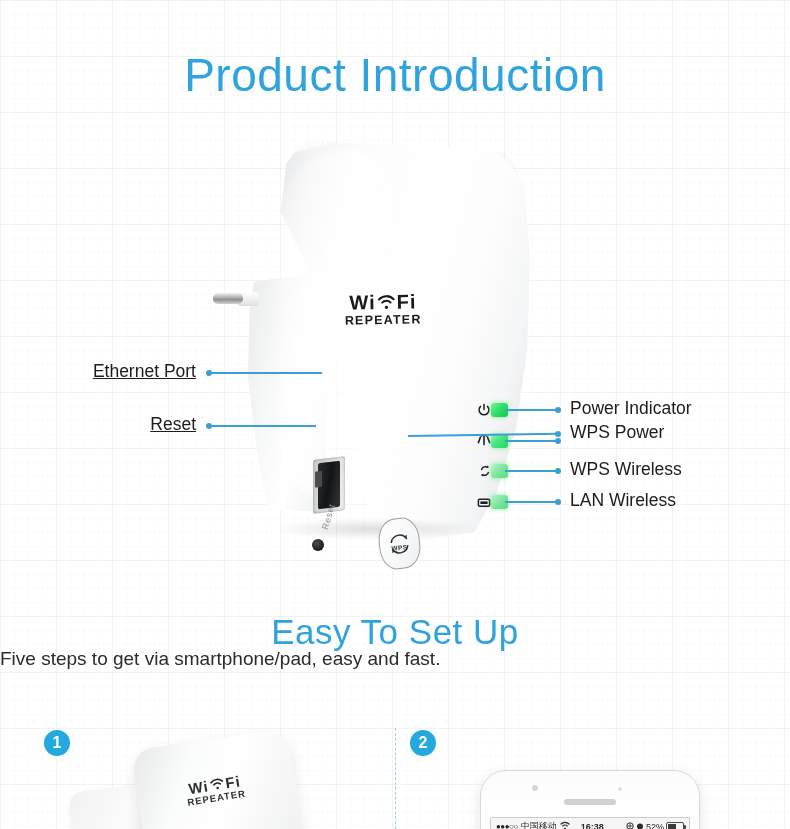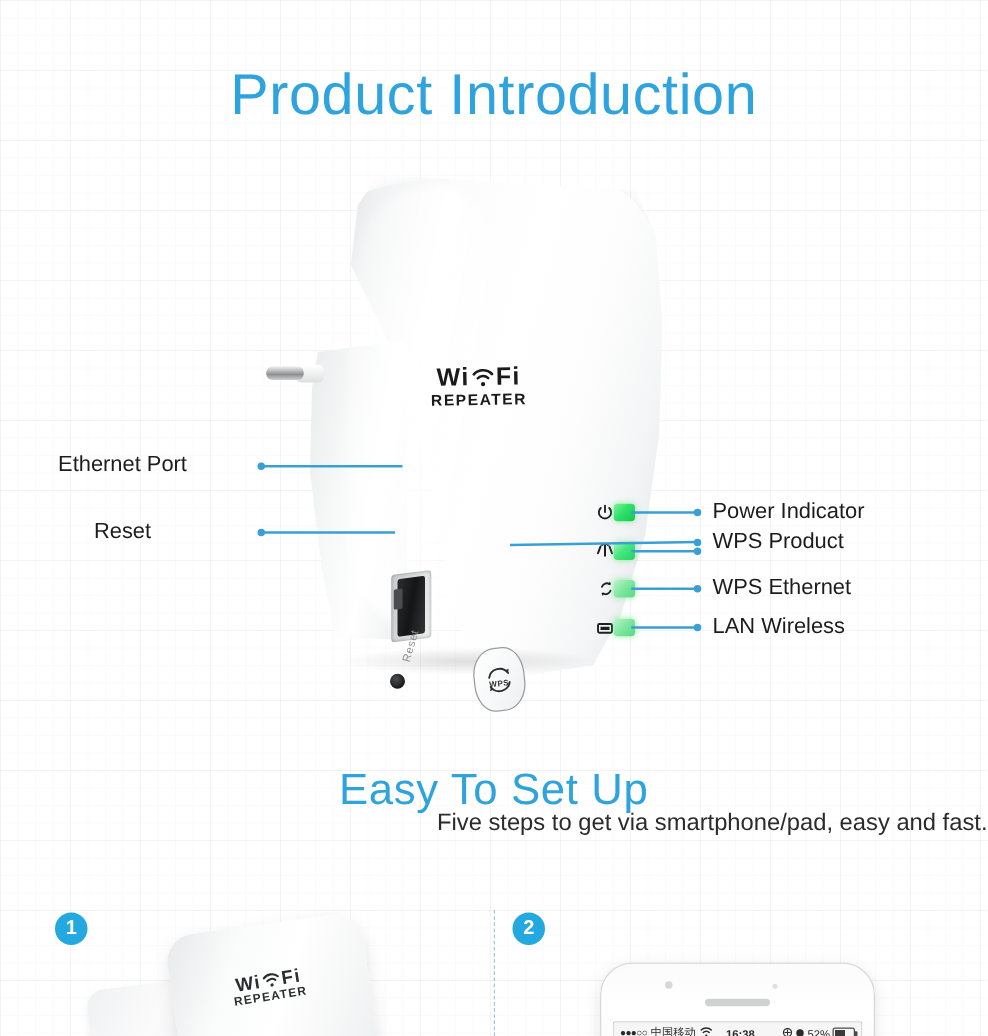--- a/index.html
+++ b/index.html
@@ -37,21 +37,21 @@
     font-weight: 400;
     letter-spacing: 0.5px;
   }
   #main-title { top: 48px; font-size: 46px; }
   #section-title { top: 612px; font-size: 35px; }
   #section-subtitle {
     position: absolute;
     top: 648px;
     left: 0;
     width: 790px;
-    text-align: right;
+    text-align: left;
     font-size: 19px;
     color: #2b2b2b;
   }
 
   
   .stage {
     position: absolute;
     left: 0;
     top: 120px;
     width: 790px;
@@ -278,21 +278,21 @@
     border-radius: 50%;
     background: #3a9fd5;
   }
   .callout-label {
     position: absolute;
     font-size: 17.5px;
     color: #1c1c1c;
     white-space: nowrap;
   }
   .callout-label.right { text-align: right; }
-  .callout-label.left { text-align: center; }
+  .callout-label.left { text-align: right; text-decoration: underline; }
 
   
   .steps {
     position: absolute;
     left: 0;
     top: 712px;
     width: 790px;
     height: 117px;
   }
   .step-badge {
@@ -530,29 +530,29 @@
 
     <div class="callout-line" style="left:505px; top:289px; width:53px;"></div>
     <div class="callout-dot" style="left:555px; top:286.5px;"></div>
     <div class="callout-label right" style="left:570px; top:278px;">Power Indicator</div>
 
     <div class="callout-line" style="left:505px; top:320px; width:53px;"></div>
     <div class="callout-dot" style="left:555px; top:317.5px;"></div>
 
     <div class="callout-line" style="left:505px; top:350px; width:53px;"></div>
     <div class="callout-dot" style="left:555px; top:347.5px;"></div>
-    <div class="callout-label right" style="left:570px; top:339px;">WPS Ethernet</div>
+    <div class="callout-label right" style="left:570px; top:339px;">WPS Wireless</div>
 
     <div class="callout-line" style="left:505px; top:381px; width:53px;"></div>
     <div class="callout-dot" style="left:555px; top:378.5px;"></div>
     <div class="callout-label right" style="left:570px; top:370px;">LAN Wireless</div>
 
     <div class="callout-line" style="left:408px; top:314.6px; width:150px; transform: rotate(-0.9deg); transform-origin: left center;"></div>
     <div class="callout-dot" style="left:555px; top:311px;"></div>
-    <div class="callout-label right" style="left:570px; top:302px;">WPS Product</div>
+    <div class="callout-label right" style="left:570px; top:302px;">WPS Power</div>
 
     <div class="callout-line" style="left:209px; top:252px; width:113px;"></div>
     <div class="callout-dot" style="left:206px; top:249.5px;"></div>
     <div class="callout-label left" style="left:0px; top:241px; width:196px;">Ethernet Port</div>
 
     <div class="callout-line" style="left:209px; top:305px; width:107px;"></div>
     <div class="callout-dot" style="left:206px; top:302.5px;"></div>
     <div class="callout-label left" style="left:0px; top:294px; width:196px;">Reset</div>
 
   </div>

